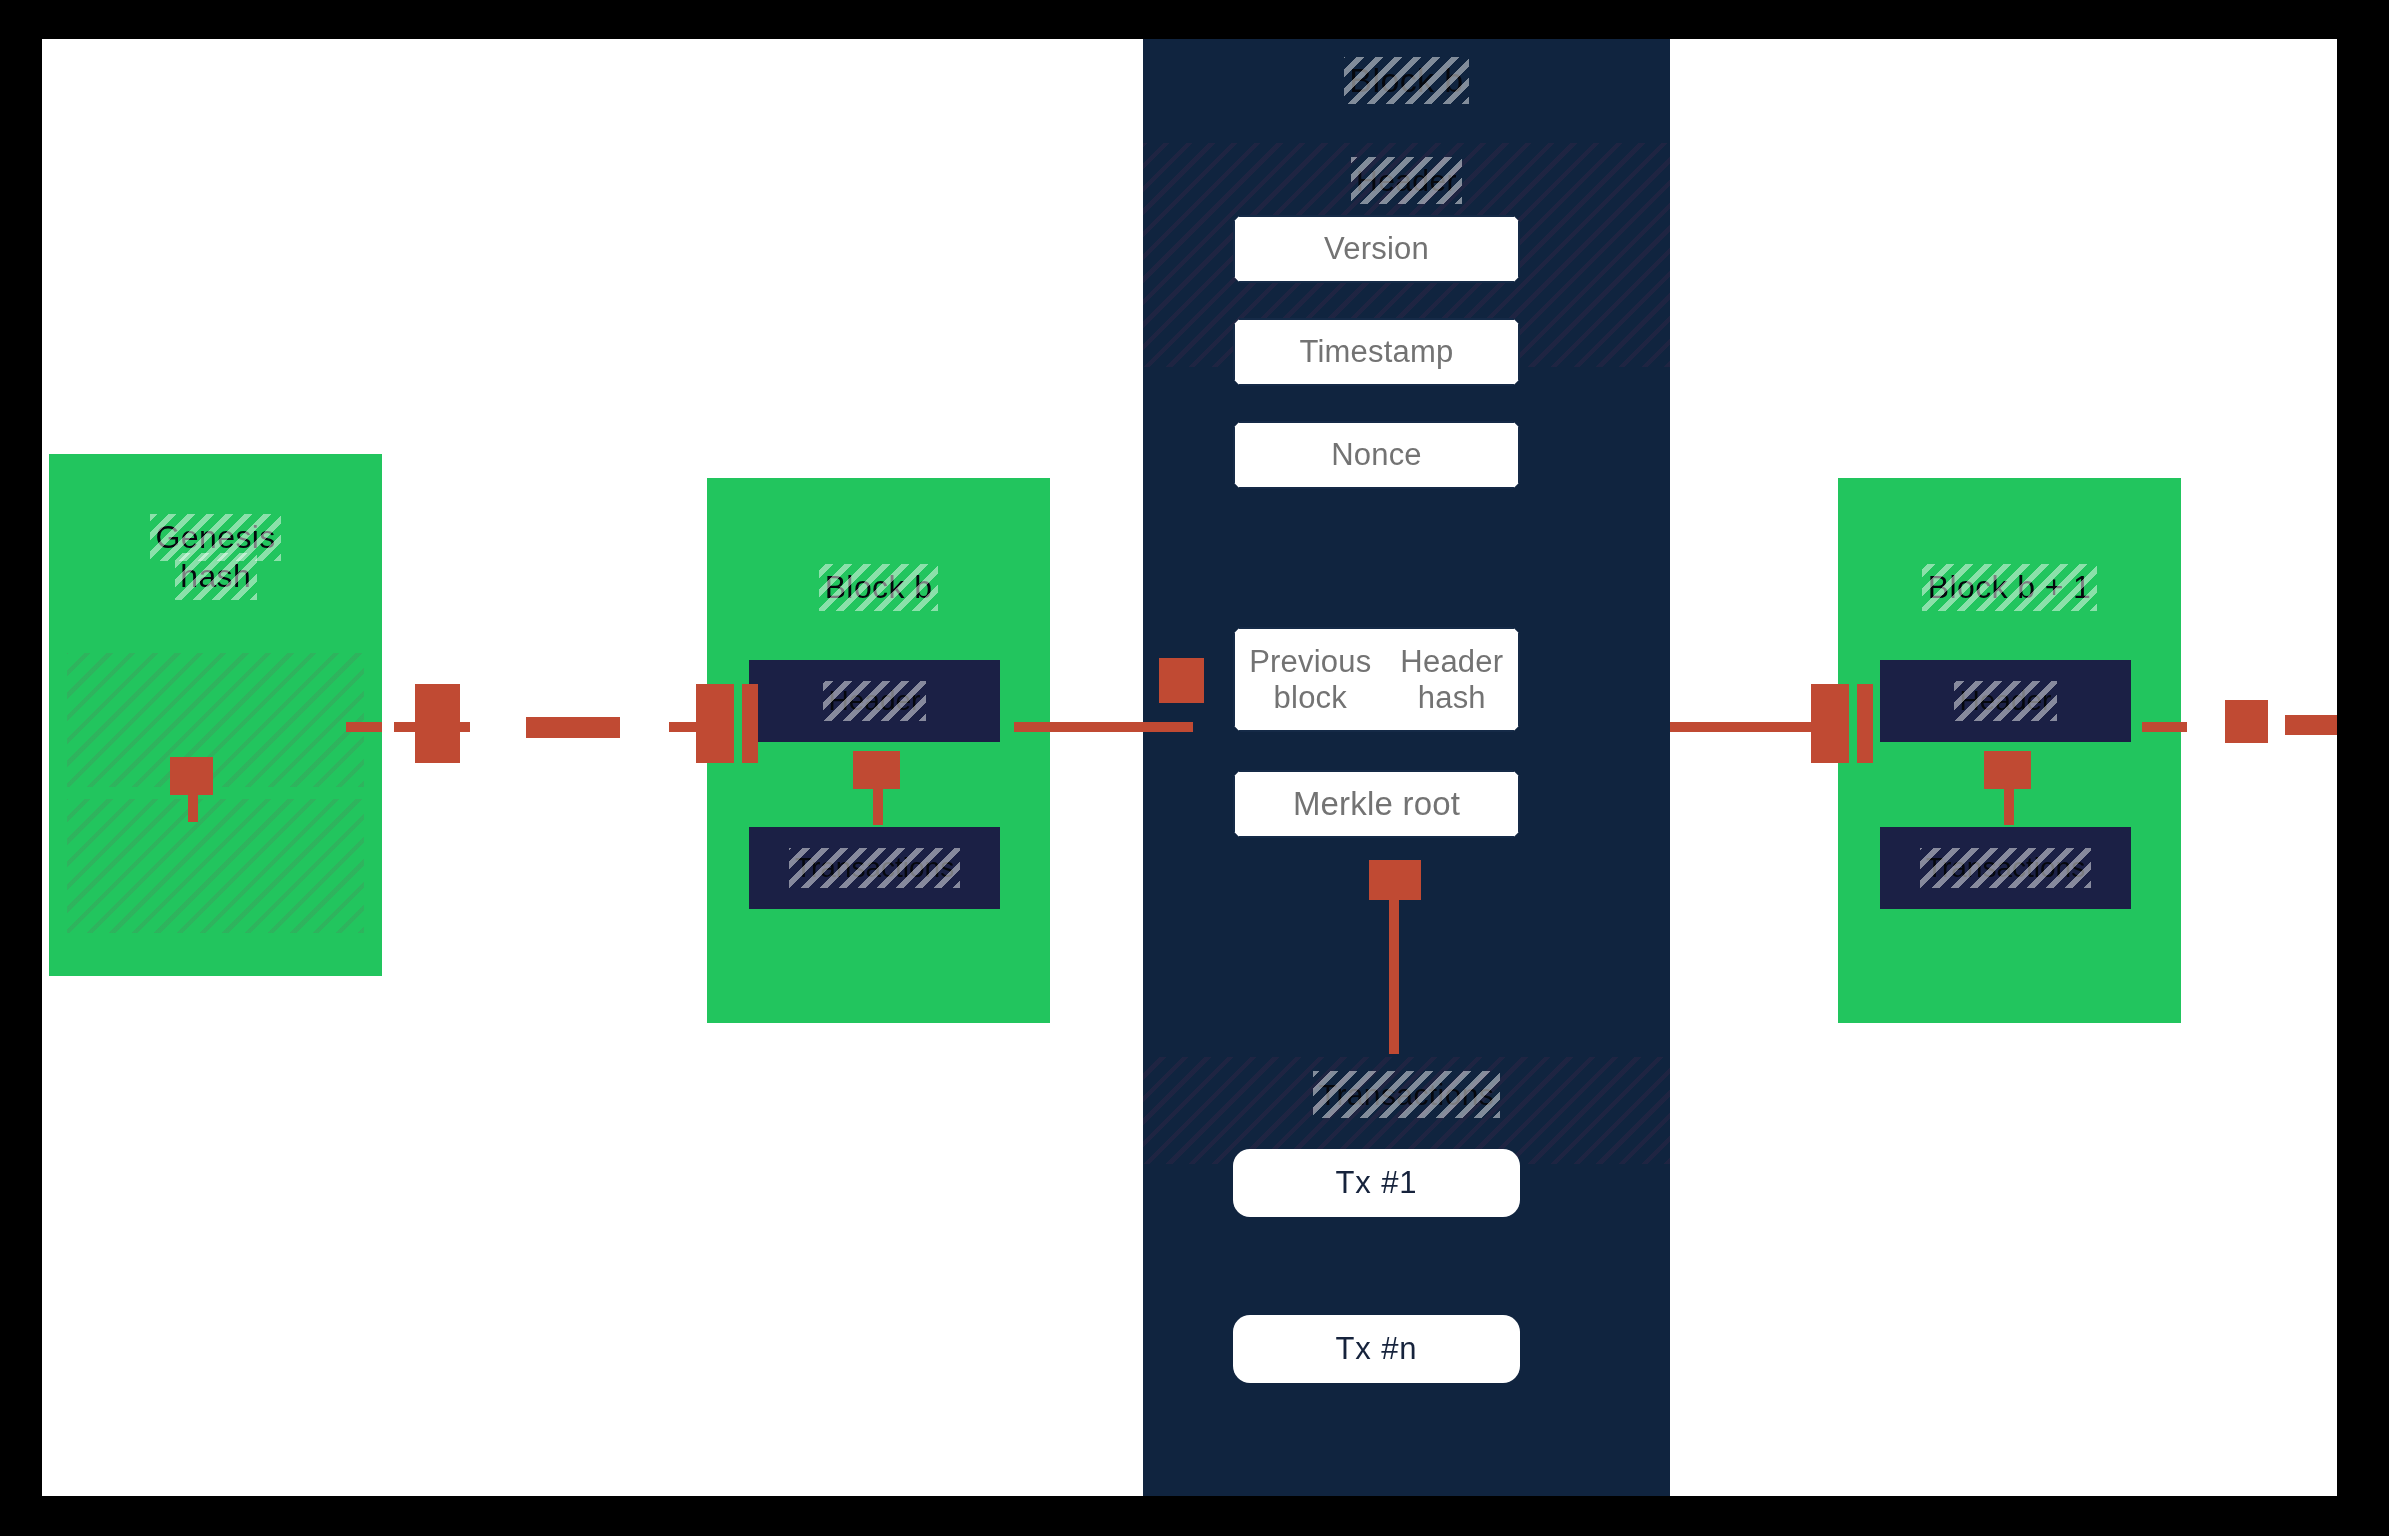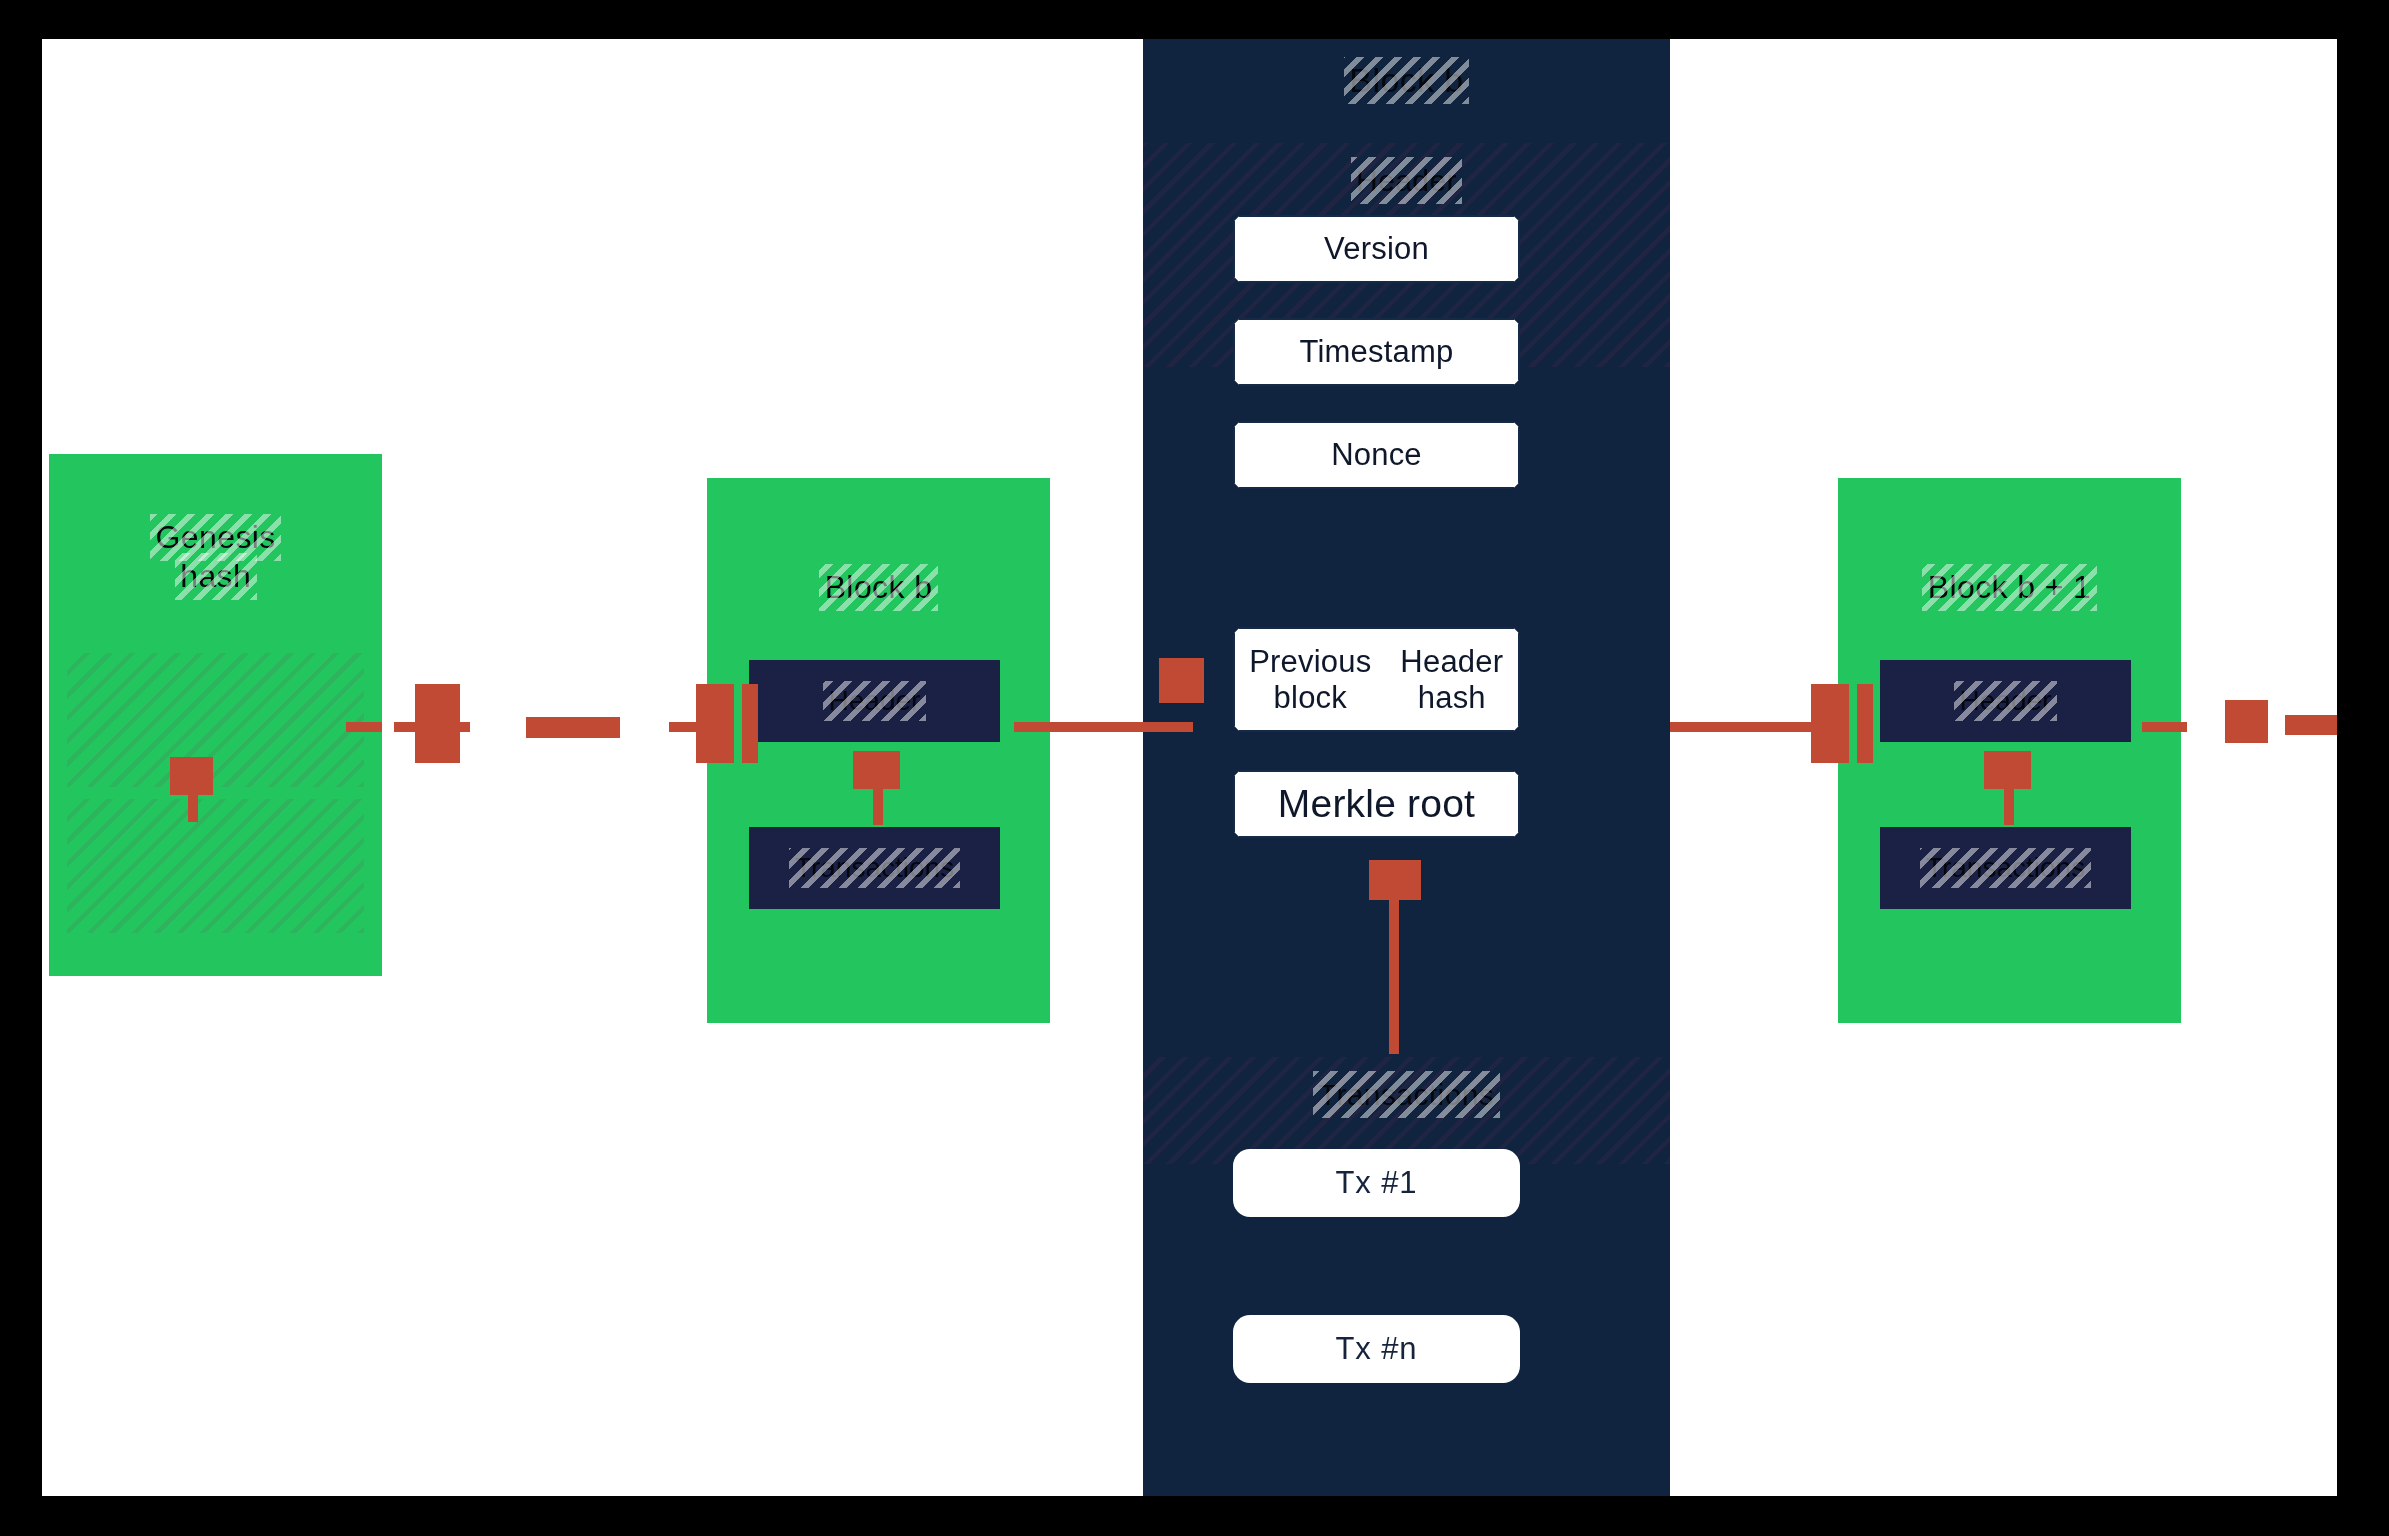--- a/index.html
+++ b/index.html
@@ -97,21 +97,21 @@
   .fieldbox{
     position:absolute;
     background:#ffffff;
     border:2.7px solid #152a47;
     border-radius:4.5px;
     box-sizing:border-box;
     display:flex;
     align-items:center;
     justify-content:center;
     text-align:center;
-    color:#0f172a;
+    color:#737373;
     font-size:31px;
     line-height:36px;
     letter-spacing:0.2px;
   }
   .fieldbox.notch{
     
     clip-path:polygon(
         7.2px 0,  calc(100% - 7.2px) 0, 100% 7.2px,
         100% calc(100% - 7.2px), calc(100% - 7.2px) 100%,
         7.2px 100%, 0 calc(100% - 7.2px), 0 7.2px);
@@ -162,21 +162,21 @@
     <div class="fieldbox notch" style="left:90px;top:421px;width:287px;height:68px;">
       <span>Nonce</span>
     </div>
 
 
     <div class="fieldbox notch" style="left:90px;top:627px;width:287px;height:105px;flex-direction:row;">
       <span>Previous block</span>
       <span>Header hash</span>
     </div>
 
-    <div class="fieldbox notch" style="left:90px;top:770px;width:287px;height:68px;font-size:39px;">
+    <div class="fieldbox notch" style="left:90px;top:770px;width:287px;height:68px;font-size:33px;">
       <span>Merkle root</span>
     </div>
 
     <div class="o o-sq hatch-orange" style="left:226px;top:860px;width:52px;height:40px;"></div>
     <div class="o o-vline" style="left:246px;top:896px;height:158px;"></div>
 
     <div class="band hatch-faint" style="top:1057px;height:107px;"></div>
     <div class="block-title" style="top:1075px;font-size:30px;">
       <span class="hatch-text">Transactions</span>
     </div>

